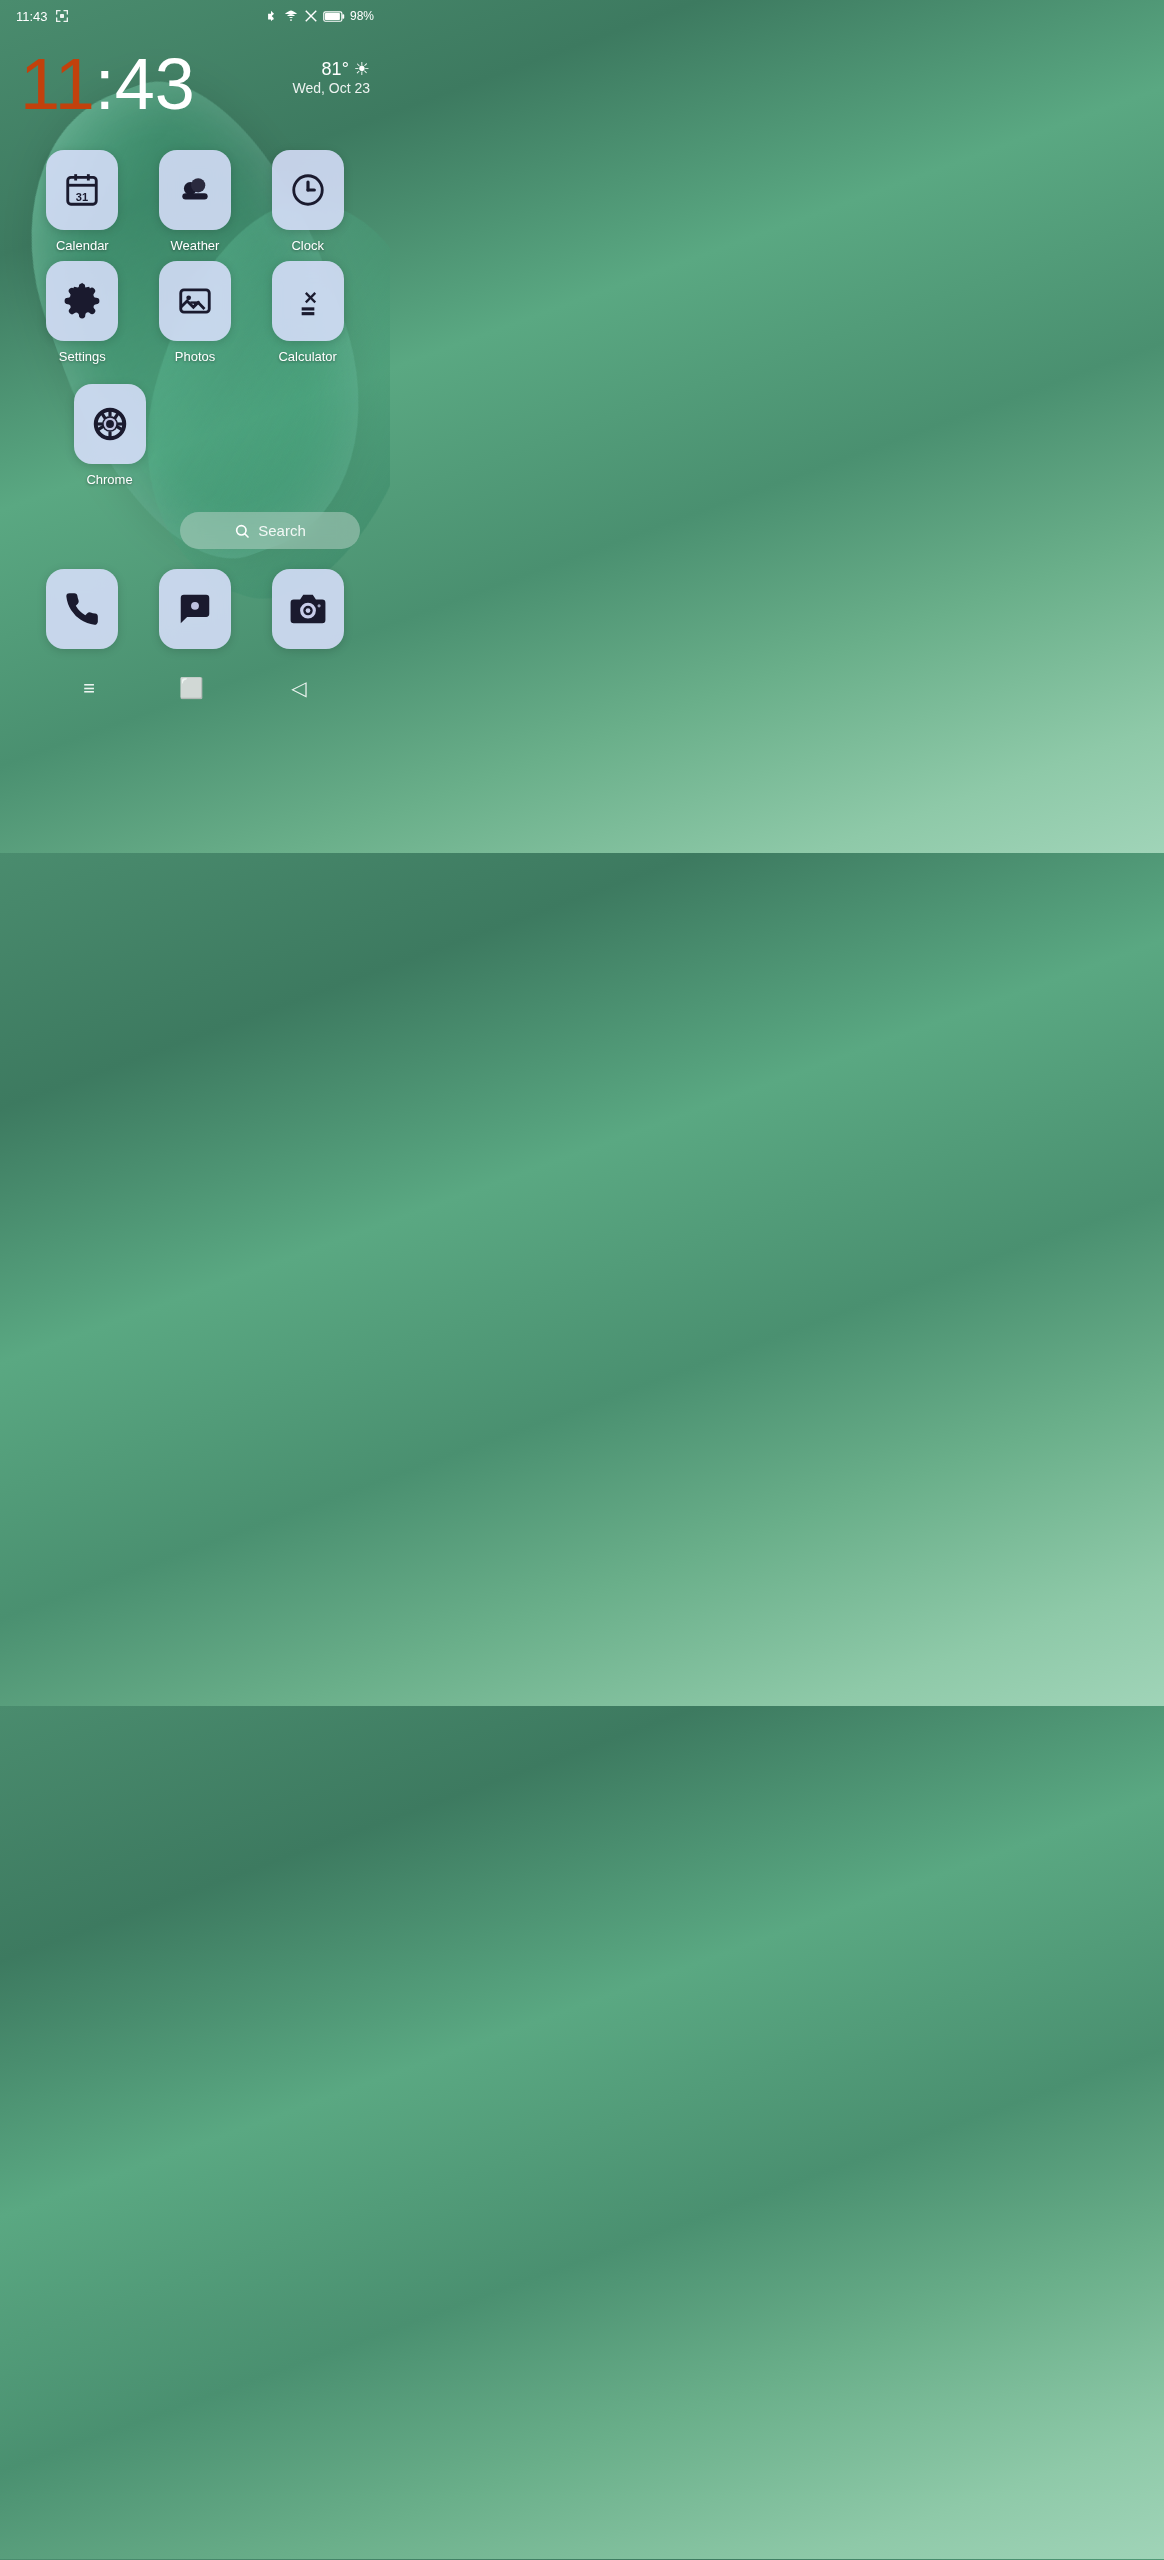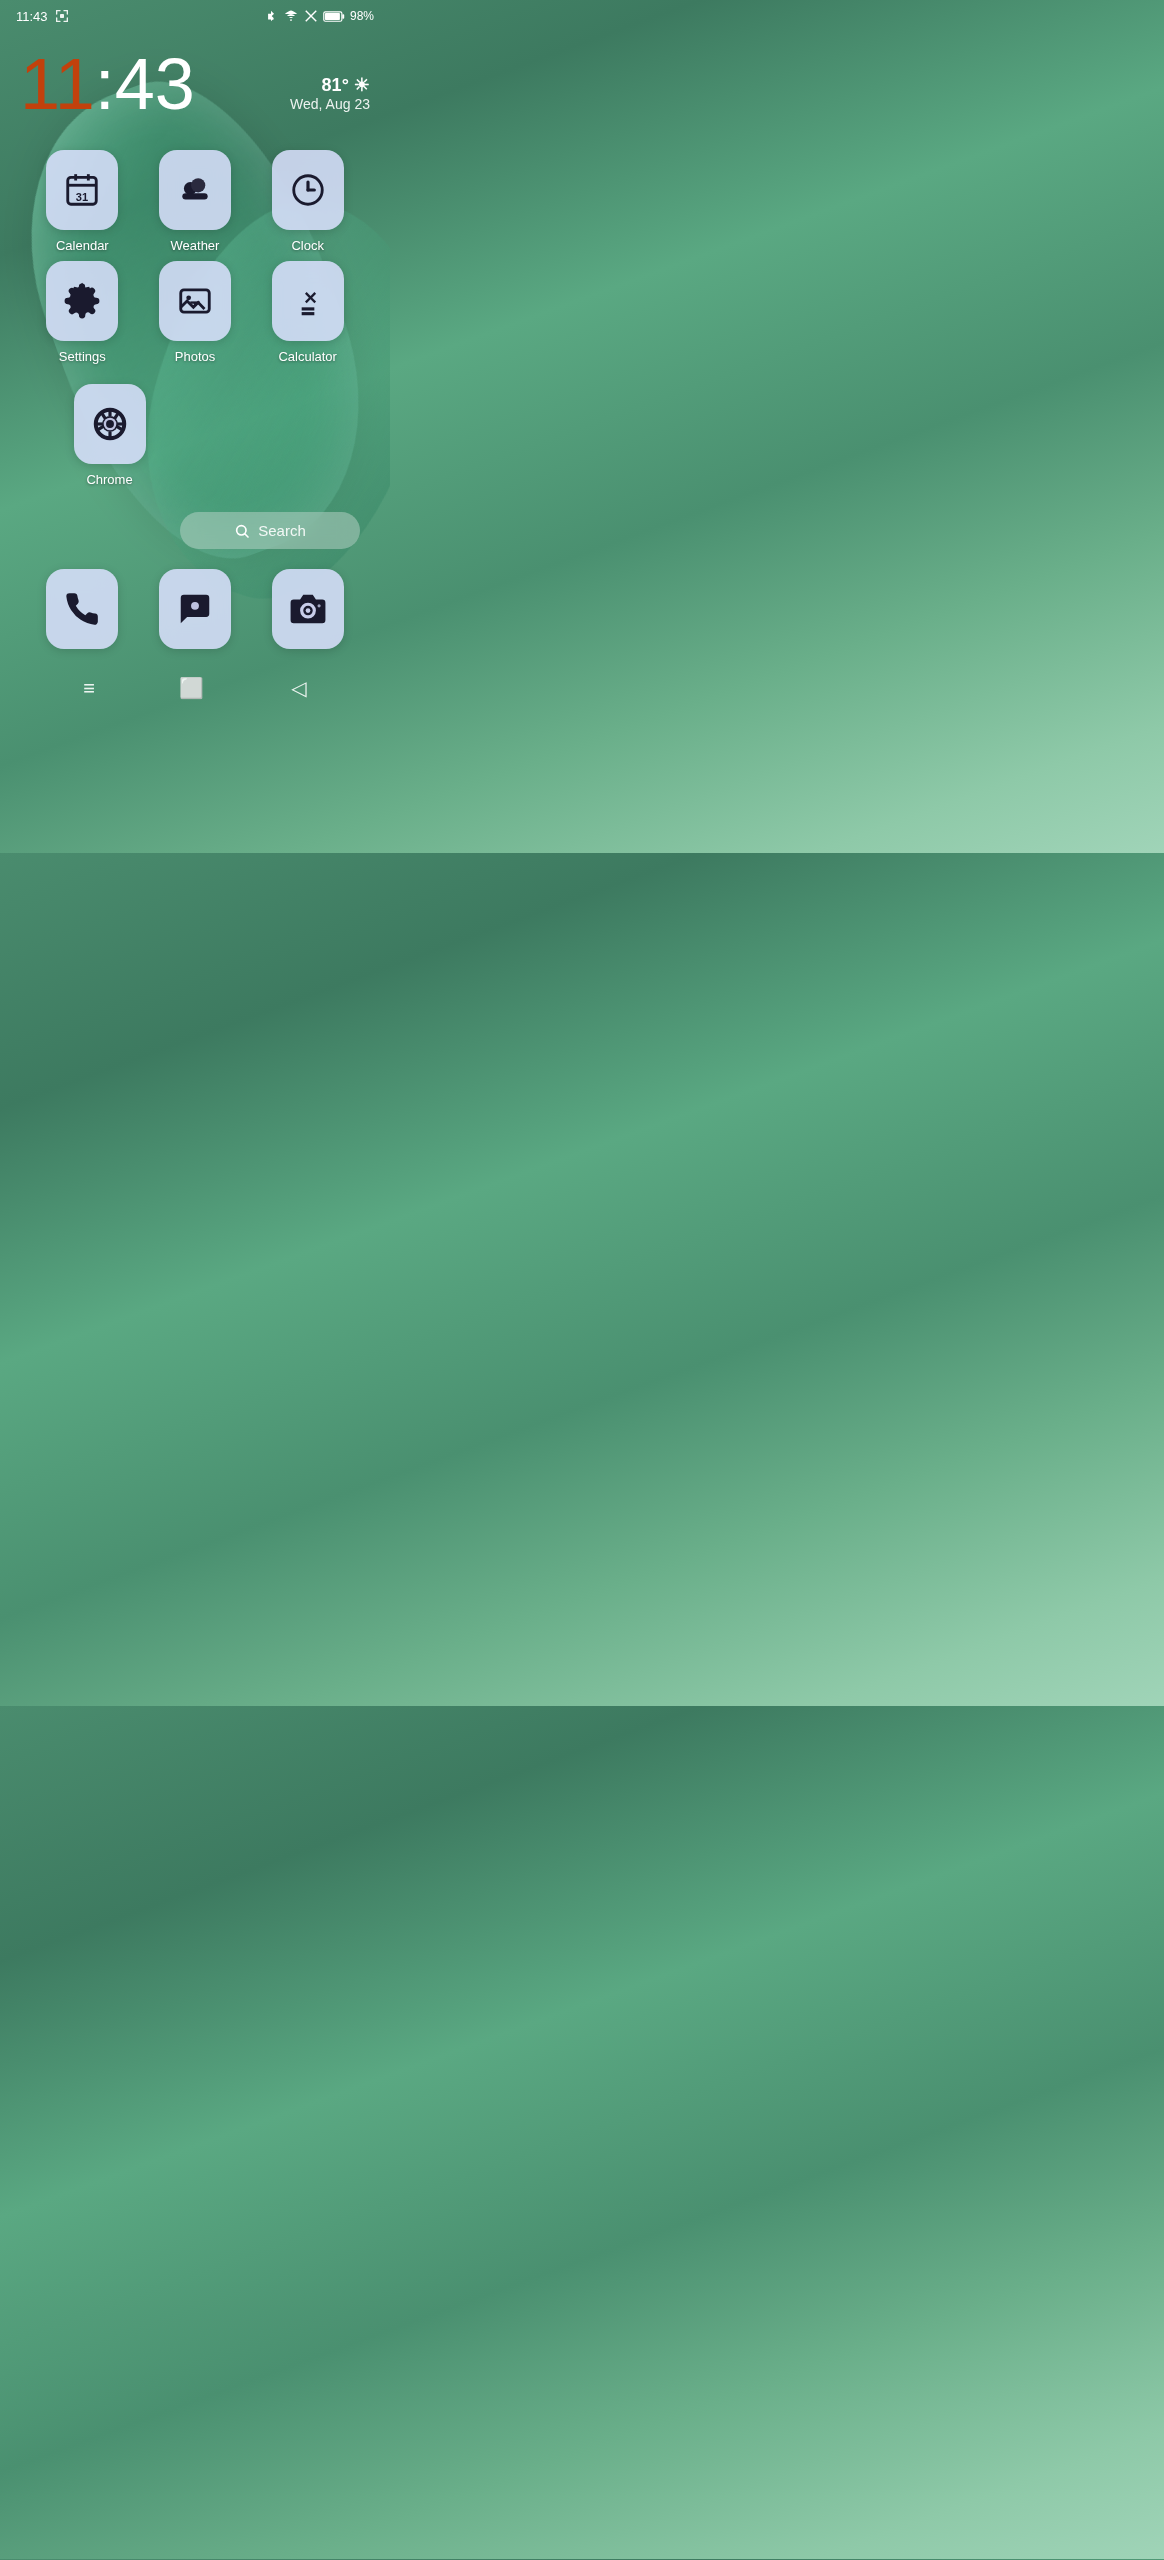--- a/index.html
+++ b/index.html
@@ -100,22 +100,21 @@
     }
 
     .weather-widget {
       text-align: right;
       color: white;
       padding-top: 10px;
     }
 
     .weather-temp {
       font-size: 18px;
-      font-weight: 700;
-      margin-top: 16px;
+      font-weight: 400;
     }
 
     .weather-date {
       font-size: 14px;
       opacity: 0.9;
     }
 
     
     .app-grid {
       position: relative;
@@ -279,21 +278,21 @@
 </div>
 
 <div class="clock-widget">
   <div class="main-clock">
     <span class="hour">11</span><span class="colon">:</span><span class="minute">43</span>
   </div>
   <div class="weather-widget">
     <div class="weather-temp">
       <span>81°</span> <span>☀</span>
     </div>
-    <div class="weather-date">Wed, Aug 23</div>
+    <div class="weather-date">Wed, Oct 23</div>
   </div>
 </div>
 
 <div class="app-grid">
 
   <div class="app-item">
     <div class="app-icon">
       <svg class="icon-svg" viewBox="0 0 24 24">
         <rect x="3" y="4" width="18" height="17" rx="2" fill="none" stroke="#1a1a2e" stroke-width="1.8"></rect>
         <line x1="8" y1="2" x2="8" y2="6" stroke="#1a1a2e" stroke-width="1.8"></line>

